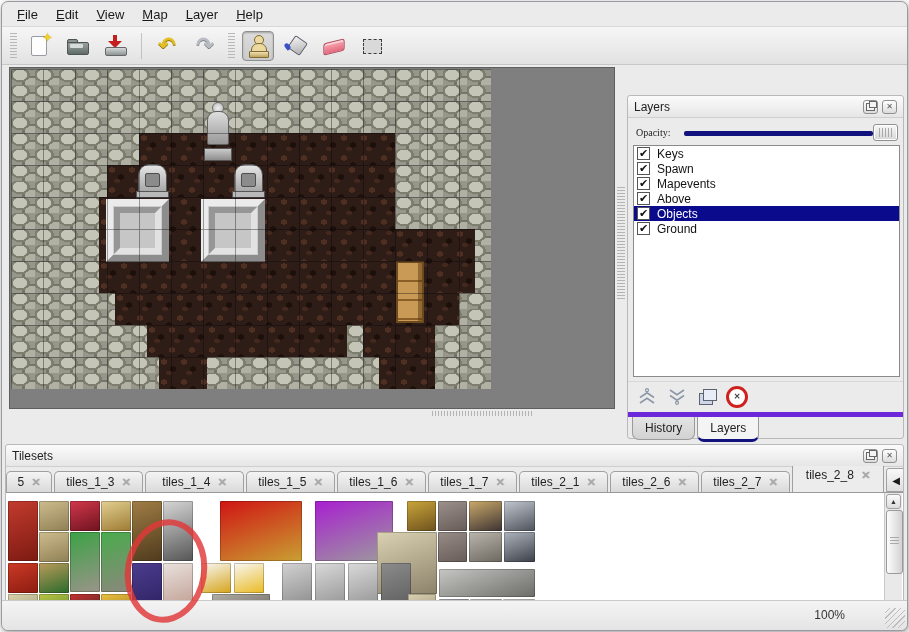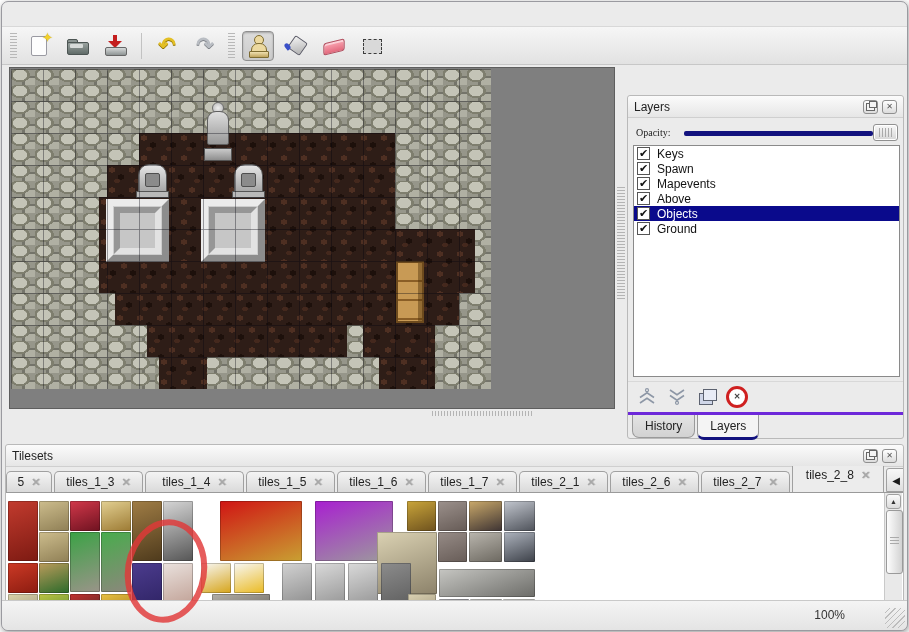--- a/index.html
+++ b/index.html
@@ -105,21 +105,21 @@
   .cbx{width:11px;height:11px;border:1px solid #555;background:#fff;display:flex;align-items:center;justify-content:center;
        font-size:11px;line-height:11px;color:#111;flex:0 0 auto;}
   .layer-label{margin-left:7px;white-space:nowrap;}
   .layer-btns{position:absolute;left:0;top:285px;width:100%;height:30px;border-top:1px solid #d8d8d8;display:flex;align-items:center;padding-left:6px;box-sizing:border-box;}
   .lbtn{width:26px;height:24px;border:none;background:transparent;margin-right:4px;display:flex;align-items:center;justify-content:center;position:relative;padding:0;}
   .lbtn svg{display:block;}
   .lbtn .dup-b{position:absolute;left:5px;top:8px;width:12px;height:10px;border:1px solid #5c6270;background:#cfd6e8;}
   .lbtn .dup-f{position:absolute;left:9px;top:4px;width:12px;height:10px;border:1px solid #5c6270;background:#e8ecf6;}
   .lbtn .del-c{width:16px;height:16px;border:3px solid #cf2020;border-radius:50%;background:#fff;color:#444;
                font-size:8px;font-weight:bold;display:flex;align-items:center;justify-content:center;font-style:normal;}
-  .bottom-tabs{position:absolute;left:0;top:316px;width:100%;height:27px;border-top:3px solid #6d28d9;display:flex;padding-left:4px;box-sizing:border-box;}
+  .bottom-tabs{position:absolute;left:0;top:316px;width:100%;height:27px;border-top:5px solid #6d28d9;display:flex;padding-left:4px;box-sizing:border-box;}
   .btab{height:22px;padding:0 12px;font-size:12px;color:#222;display:flex;align-items:center;
         border:1px solid #9a9a9a;border-top:none;border-radius:0 0 7px 7px;background:linear-gradient(#e4e4e4,#d2d2d2);margin-right:2px;}
   .btab.active{background:#f4f4f4;border-bottom:3px solid #12127e;font-weight:normal;}
 
   .tilesets-dock{left:3px;top:414px;width:899px;height:184px;}
   .ts-tabs{position:absolute;left:0;top:21px;width:100%;height:27px;display:flex;align-items:flex-end;overflow:hidden;box-sizing:border-box;border-bottom:1px solid #9a9a9a;}
   .ts-tab{flex:0 0 auto;height:21px;margin-right:2px;padding:0 8px;display:flex;align-items:center;justify-content:center;gap:7px;
           font-size:12px;color:#222;border:1px solid #a0a0a0;border-bottom:none;border-radius:5px 5px 0 0;
           background:linear-gradient(#f4f4f4,#dadada);box-sizing:border-box;}
   .ts-tab .x{color:#a8a8a8;font-size:11px;font-weight:bold;text-shadow:1px 0 0 #c8c8c8;}
@@ -150,20 +150,28 @@
   .zoom-label{position:absolute;right:62px;top:7px;font-size:12px;color:#333;}
   .resize-grip{position:absolute;right:2px;bottom:2px;width:20px;height:20px;border-radius:0 0 6px 0;
      background:repeating-linear-gradient(135deg,transparent 0 3px,#bdbdbd 3px 4px);}
 </style>
 </head>
 <body>
 
 <div class="screen">
   <div class="window">
 
+    <div class="menubar">
+        <span class="menu-item"><u>F</u>ile</span>
+        <span class="menu-item"><u>E</u>dit</span>
+        <span class="menu-item"><u>V</u>iew</span>
+        <span class="menu-item"><u>M</u>ap</span>
+        <span class="menu-item"><u>L</u>ayer</span>
+        <span class="menu-item"><u>H</u>elp</span>
+      </div>
 
     <div class="toolbar">
         <span class="tb-handle"></span>
         <button class="tb-btn">
           <span class="tb-icon icon-new">
             <i class="pg"></i>
             <i class="st">✦</i>
           </span>
         </button>
         <button class="tb-btn">

